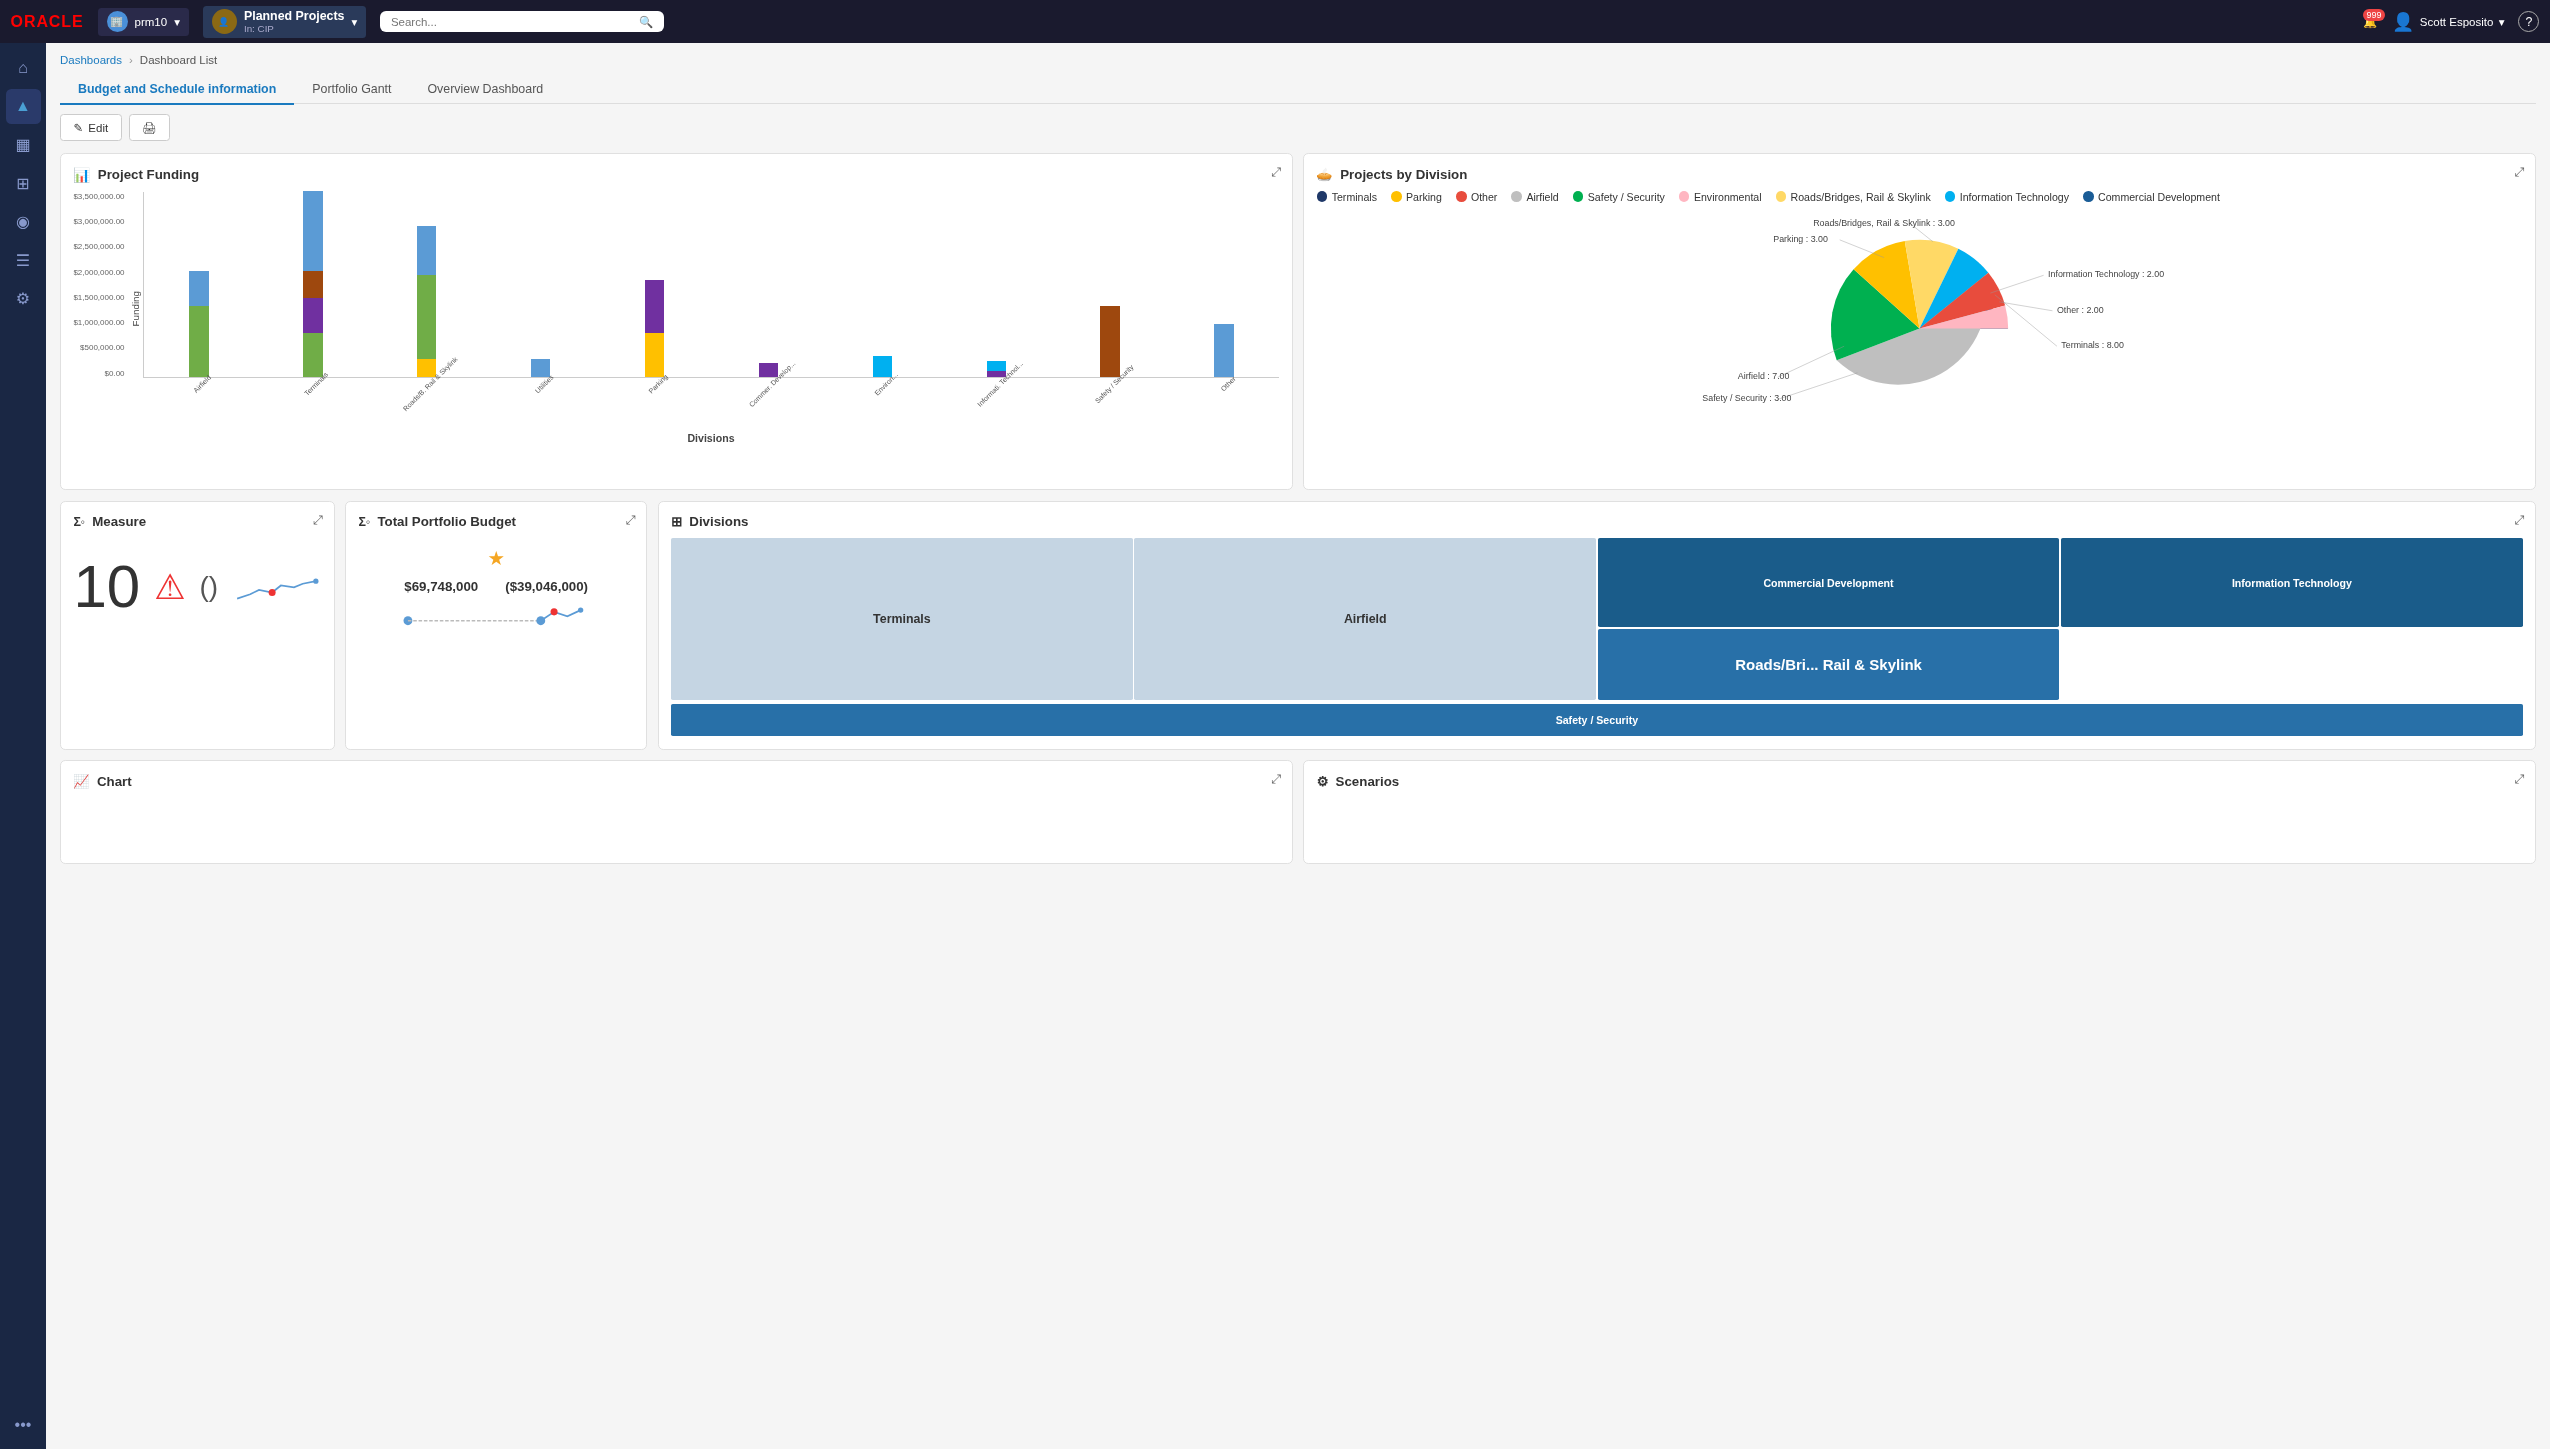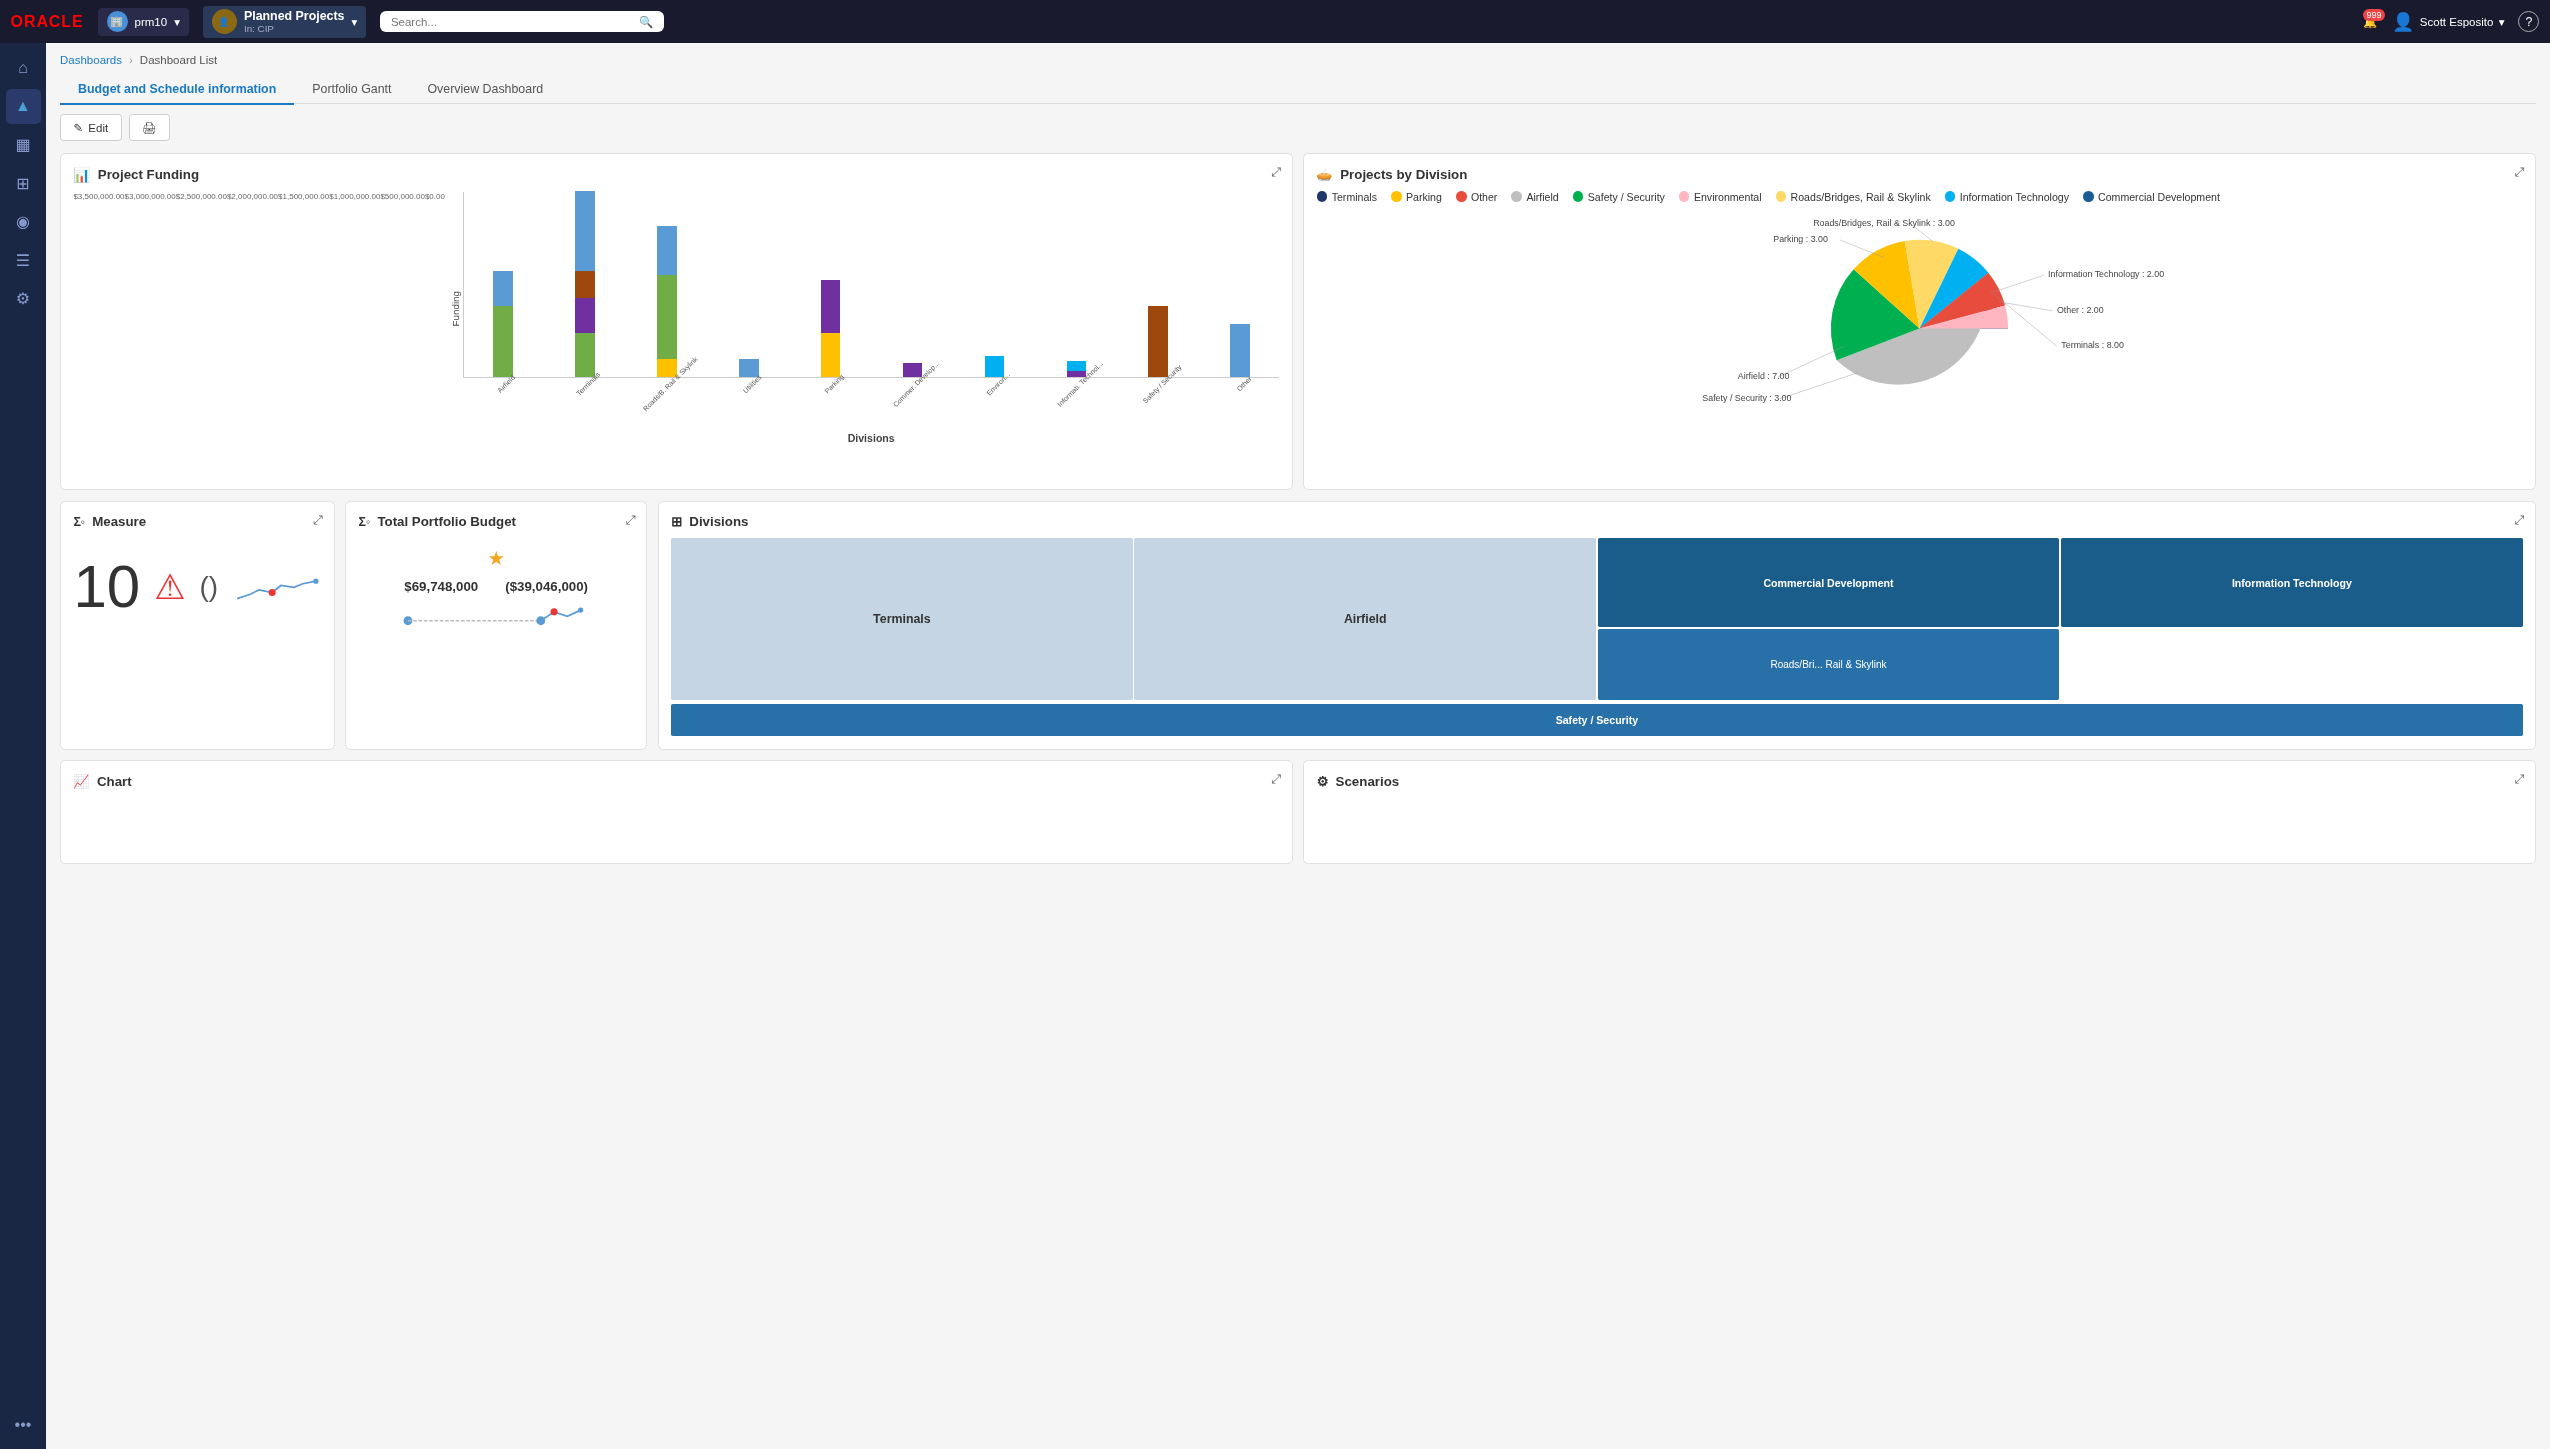--- a/index.html
+++ b/index.html
@@ -172,21 +172,21 @@
 
     <div class="card card-half" style="min-height:337px;">
       <div class="card-title">
         <span style="font-size:14px">📊</span>
         <span>Project Funding</span>
       </div>
       <div class="card-expand">⤢</div>
 
       <div style="display:flex;position:relative;">
 
-        <div style="display:flex;flex-direction:row;justify-content:space-between;font-size:8px;color:#666;margin-right:3.5px;height:186px;text-align:right;padding-right:1.8px;padding-top:0;">
+        <div style="display:flex;flex-direction:column;justify-content:space-between;font-size:8px;color:#666;margin-right:3.5px;height:186px;text-align:right;padding-right:1.8px;padding-top:0;">
           <span>$3,500,000.00</span>
           <span>$3,000,000.00</span>
           <span>$2,500,000.00</span>
           <span>$2,000,000.00</span>
           <span>$1,500,000.00</span>
           <span>$1,000,000.00</span>
           <span>$500,000.00</span>
           <span>$0.00</span>
         </div>
 
@@ -423,21 +423,21 @@
       </div>
       <div class="card-expand">⤢</div>
 
       <div style="display:grid;grid-template-columns:1fr 1fr 1fr 1fr;grid-template-rows:89px 71px;gap:1.8px;height:164px;margin-top:3.5px;">
 
         <div style="background:#c5d5e3;display:flex;align-items:center;justify-content:center;font-size:12.4px;font-weight:600;color:#333;border-radius:1.8px;grid-row:1/3;">Terminals</div>
         <div style="background:#c5d5e3;display:flex;align-items:center;justify-content:center;font-size:12.4px;font-weight:600;color:#333;border-radius:1.8px;grid-row:1/3;">Airfield</div>
         <div style="background:#1a5c8a;display:flex;align-items:center;justify-content:center;font-size:10.6px;font-weight:600;color:white;border-radius:1.8px;text-align:center;padding:3.5px;">Commercial Development</div>
         <div style="background:#1a5c8a;display:flex;align-items:center;justify-content:center;font-size:10.6px;font-weight:600;color:white;border-radius:1.8px;text-align:center;padding:3.5px;">Information Technology</div>
 
-        <div style="background:#2870a8;display:flex;align-items:center;justify-content:center;font-size:10px;font-weight:400;color:white;border-radius:1.8px;text-align:center;padding:1.8px;">Roads/Bri... Rail &amp; Skylink</div>
+        <div style="background:#2870a8;display:flex;align-items:center;justify-content:center;font-size:15px;font-weight:700;color:white;border-radius:1.8px;text-align:center;padding:1.8px;">Roads/Bri... Rail &amp; Skylink</div>
       </div>
       <div style="margin-top:1.8px;background:#2870a8;height:32px;display:flex;align-items:center;justify-content:center;font-size:10.6px;font-weight:600;color:white;border-radius:1.8px;">Safety / Security</div>
     </div>
   </div>
 
   <div class="dashboard-row">
     <div class="card" style="flex:1;">
       <div class="card-title">
         <span>📈</span>
         <span>Chart</span>

